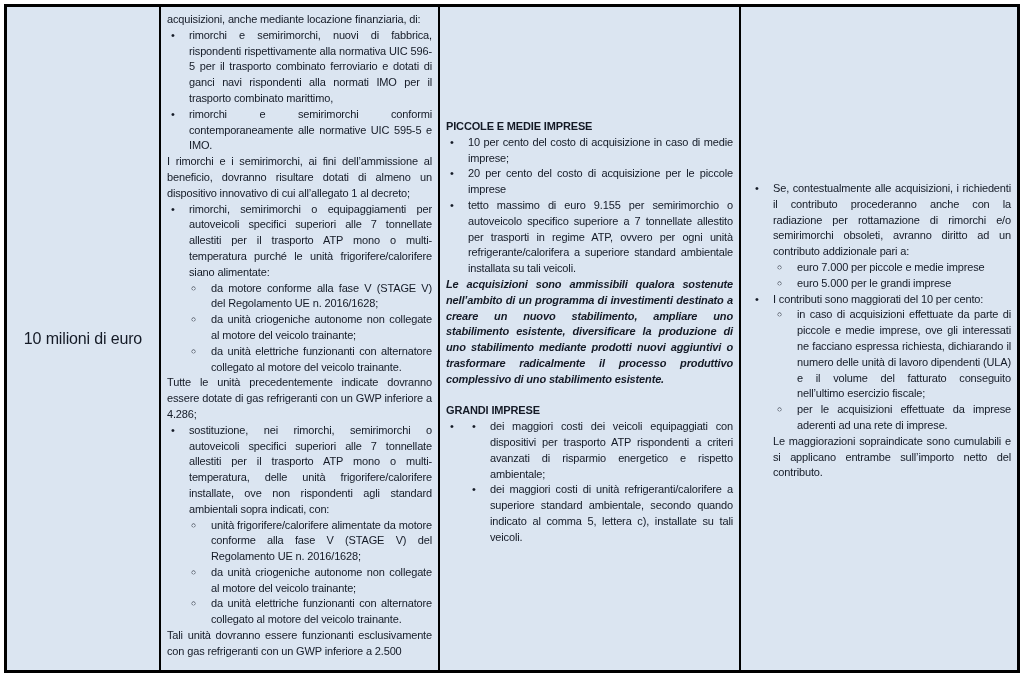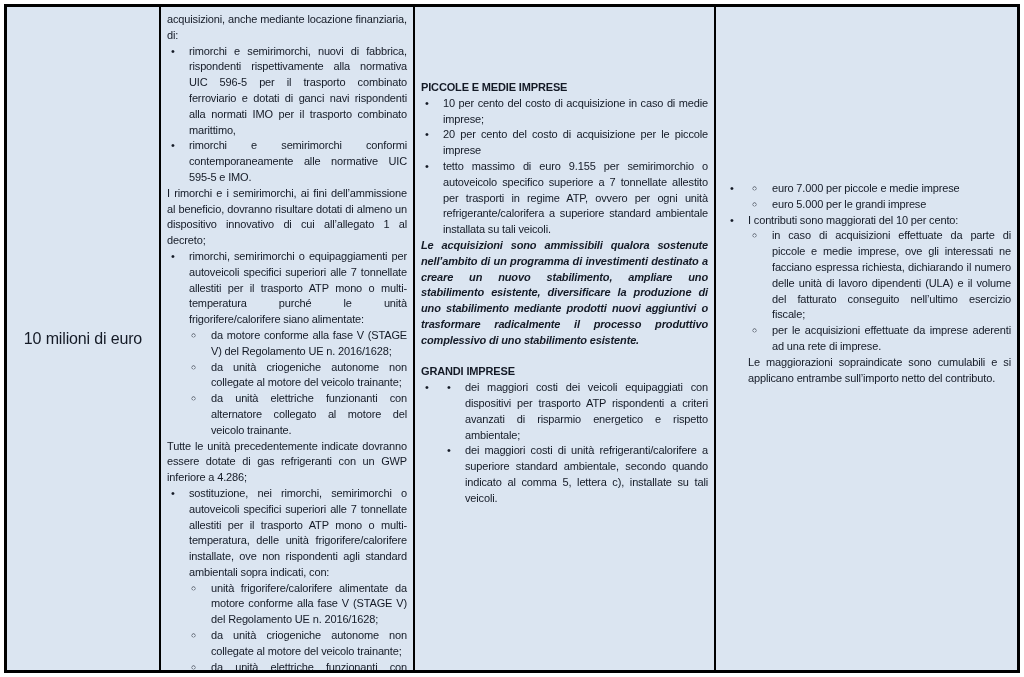--- a/index.html
+++ b/index.html
@@ -16,22 +16,22 @@
   .cell{
     box-sizing:border-box;height:100%;overflow:hidden;
     padding:5px 6px;border-left:2px solid #000000;
     font-size:11px;line-height:15.8px;letter-spacing:-0.15px;
   }
   .cell:first-child{border-left:none;}
   .col-funding{
     width:152px;display:flex;align-items:center;justify-content:center;
     text-align:center;font-size:16px;
   }
-  .col-requirements{width:254px;}
-  .col-rates{width:301px;padding-top:73px;}
+  .col-requirements{width:279px;}
+  .col-rates{width:301px;padding-top:112px;}
   .col-additional{flex:1;padding-top:174px;}
 
   .blk{text-align:justify;}
   .blk.h{font-weight:bold;text-align:left;}
   .blk.pi{font-style:italic;font-weight:600;}
   .blk.sp{height:15.8px;}
   .blk.p,.blk.pind{}
   .blk.b1,.blk.b2,.blk.b2f{position:relative;}
   .blk.b1{padding-left:22px;}
   .blk.b2,.blk.b2f{padding-left:44px;}
@@ -80,21 +80,21 @@
         <div class="blk b1"><span class="marker">•</span><span>tetto massimo di euro 9.155 per semirimorchio o autoveicolo specifico superiore a 7 tonnellate allestito per trasporti in regime ATP, ovvero per ogni unità refrigerante/calorifera a superiore standard ambientale installata su tali veicoli.</span></div>
         <div class="blk pi">Le acquisizioni sono ammissibili qualora sostenute nell’ambito di un programma di investimenti destinato a creare un nuovo stabilimento, ampliare uno stabilimento esistente, diversificare la produzione di uno stabilimento mediante prodotti nuovi aggiuntivi o trasformare radicalmente il processo produttivo complessivo di uno stabilimento esistente.</div>
         <div class="blk sp"></div>
         <div class="blk h">GRANDI IMPRESE</div>
         <div class="blk b1"><span class="marker">•</span></div>
         <div class="blk b2f"><span class="marker">•</span><span>dei maggiori costi dei veicoli equipaggiati con dispositivi per trasporto ATP rispondenti a criteri avanzati di risparmio energetico e rispetto ambientale;</span></div>
         <div class="blk b2f"><span class="marker">•</span><span>dei maggiori costi di unità refrigeranti/calorifere a superiore standard ambientale, secondo quando indicato al comma 5, lettera c), installate su tali veicoli.</span></div>
       </div>
 
     <div class="cell col-additional">
-        <div class="blk b1"><span class="marker">•</span></div>
+        <div class="blk b1"><span class="marker">•</span><span>Se, contestualmente alle acquisizioni, i richiedenti il contributo procederanno anche con la radiazione per rottamazione di rimorchi e/o semirimorchi obsoleti, avranno diritto ad un contributo addizionale pari a:</span></div>
         <div class="blk b2"><span class="marker">○</span><span>euro 7.000 per piccole e medie imprese</span></div>
         <div class="blk b2"><span class="marker">○</span><span>euro 5.000 per le grandi imprese</span></div>
         <div class="blk b1"><span class="marker">•</span><span>I contributi sono maggiorati del 10 per cento:</span></div>
         <div class="blk b2"><span class="marker">○</span><span>in caso di acquisizioni effettuate da parte di piccole e medie imprese, ove gli interessati ne facciano espressa richiesta, dichiarando il numero delle unità di lavoro dipendenti (ULA) e il volume del fatturato conseguito nell’ultimo esercizio fiscale;</span></div>
         <div class="blk b2"><span class="marker">○</span><span>per le acquisizioni effettuate da imprese aderenti ad una rete di imprese.</span></div>
         <div class="blk pind">Le maggiorazioni sopraindicate sono cumulabili e si applicano entrambe sull’importo netto del contributo.</div>
       </div>
 
   </div>
 </div>

